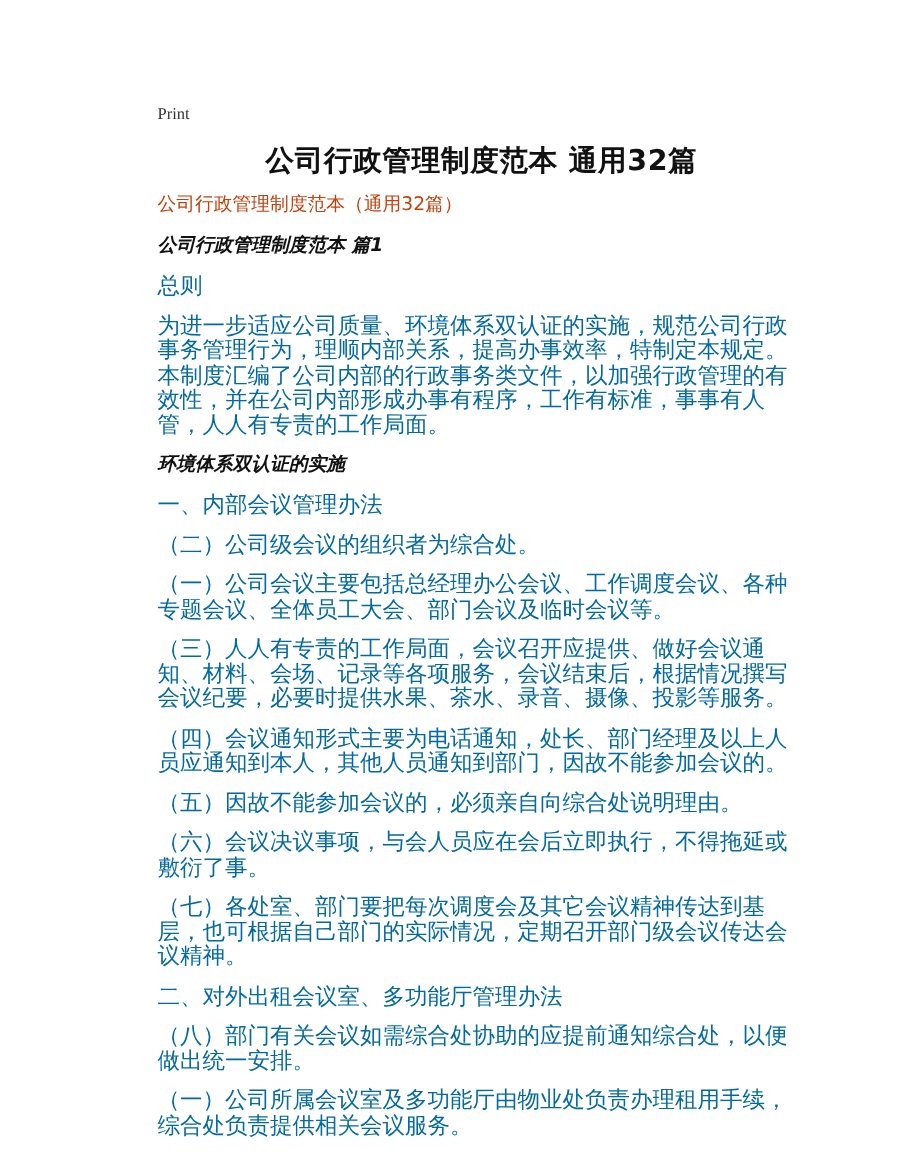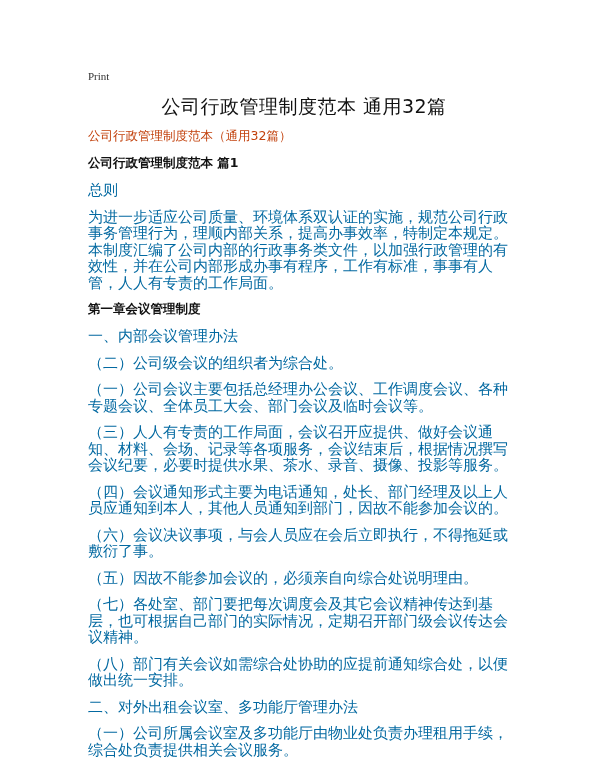--- a/index.html
+++ b/index.html
@@ -1,39 +1,39 @@
 <!DOCTYPE html>
 <html><head>
 <meta charset="utf-8">
 <style>
   html, body { margin: 0; padding: 0; background: #ffffff; }
   body { width: 600px; height: 776px; overflow: hidden; position: relative;
          font-family: "DejaVu Sans", "Liberation Sans", sans-serif; color: #1a1a1a; }
-  .page { position: absolute; left: 88px; top: 70px; width: 432px; }
+  .page { position: absolute; left: 105px; top: 70px; width: 432px; }
   .print { font-family: "Liberation Serif", "DejaVu Serif", serif; font-size: 11px; color: #333; margin: 0 0 10px 0; }
-  .title { font-size: 19px; text-align: center; margin: 12px 0 8px 0; width: 432px; font-weight: normal; color: #111; letter-spacing: 0.5px; }
+  .title { font-size: 19px; text-align: center; margin: 12px 0 8px 0; width: 432px; font-weight: bold; color: #111; letter-spacing: 0.5px; }
   .subtitle { font-size: 12.5px; margin: 0 0 10px 0; color: #c2410c; }
-  .h-bold { font-size: 12.5px; font-weight: bold; margin: 0 0 10px 0; color: #111; }
+  .h-bold { font-size: 12.5px; font-weight: bold; margin: 0 0 10px 0; color: #111; font-style: italic; }
   .p { font-size: 15px; line-height: 16.5px; margin: 0 0 10px 0; color: #0369a1; }
 </style>
 </head>
 <body>
 
 <div class="page">
   <div class="print">Print</div>
   <h1 class="title">公司行政管理制度范本 通用32篇</h1>
   <div class="subtitle">公司行政管理制度范本（通用32篇）</div>
   <div class="h-bold">公司行政管理制度范本 篇1</div>
   <div class="p">总则</div>
   <div class="p">为进一步适应公司质量、环境体系双认证的实施，规范公司行政事务管理行为，理顺内部关系，提高办事效率，特制定本规定。本制度汇编了公司内部的行政事务类文件，以加强行政管理的有效性，并在公司内部形成办事有程序，工作有标准，事事有人管，人人有专责的工作局面。</div>
-  <div class="h-bold">第一章会议管理制度</div>
+  <div class="h-bold">环境体系双认证的实施</div>
   <div class="p">一、内部会议管理办法</div>
   <div class="p">（二）公司级会议的组织者为综合处。</div>
   <div class="p">（一）公司会议主要包括总经理办公会议、工作调度会议、各种专题会议、全体员工大会、部门会议及临时会议等。</div>
   <div class="p">（三）人人有专责的工作局面，会议召开应提供、做好会议通知、材料、会场、记录等各项服务，会议结束后，根据情况撰写会议纪要，必要时提供水果、茶水、录音、摄像、投影等服务。</div>
   <div class="p">（四）会议通知形式主要为电话通知，处长、部门经理及以上人员应通知到本人，其他人员通知到部门，因故不能参加会议的。</div>
+  <div class="p">（五）因故不能参加会议的，必须亲自向综合处说明理由。</div>
   <div class="p">（六）会议决议事项，与会人员应在会后立即执行，不得拖延或敷衍了事。</div>
-  <div class="p">（五）因故不能参加会议的，必须亲自向综合处说明理由。</div>
   <div class="p">（七）各处室、部门要把每次调度会及其它会议精神传达到基层，也可根据自己部门的实际情况，定期召开部门级会议传达会议精神。</div>
+  <div class="p">二、对外出租会议室、多功能厅管理办法</div>
   <div class="p">（八）部门有关会议如需综合处协助的应提前通知综合处，以便做出统一安排。</div>
-  <div class="p">二、对外出租会议室、多功能厅管理办法</div>
   <div class="p">（一）公司所属会议室及多功能厅由物业处负责办理租用手续，综合处负责提供相关会议服务。</div>
 </div>
 
 </body></html>

